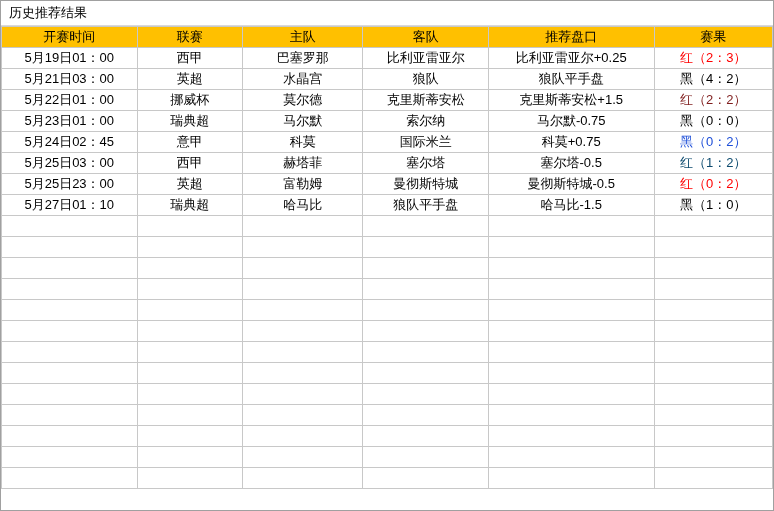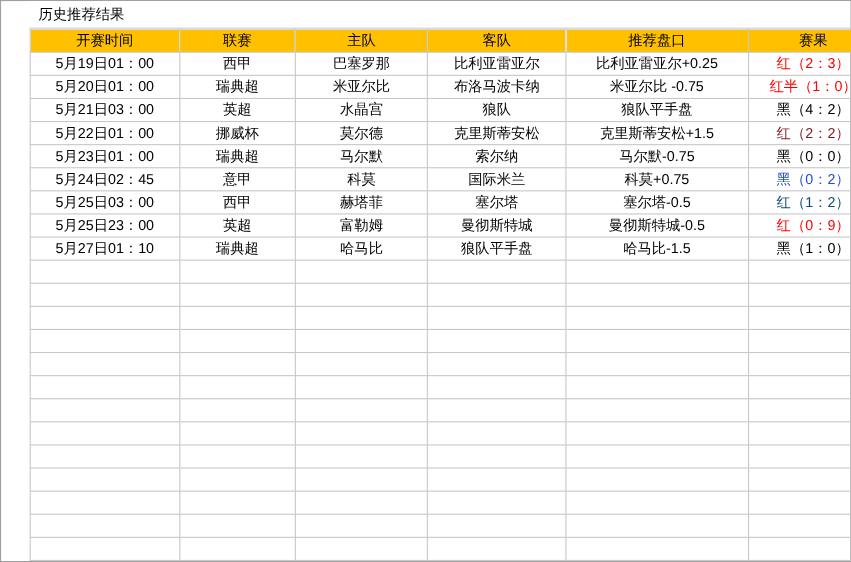--- a/index.html
+++ b/index.html
@@ -15,21 +15,20 @@
     color: #000000;
     overflow: hidden;
   }
   .page {
     position: relative;
     width: 774px;
     height: 511px;
     box-sizing: border-box;
     border: 1px solid #a0a0a0;
     background: #ffffff;
-    padding-left: 26px;
   }
   .title-bar {
     height: 24px;
     line-height: 24px;
     padding-left: 8px;
     font-size: 13px;
     color: #000;
     background: #ffffff;
     border-bottom: 1px solid #d9d9d9;
     white-space: nowrap;
@@ -93,28 +92,20 @@
     <tbody id="table-body">
         <tr>
           <td class="time">5月19日01：00</td>
           <td>西甲</td>
           <td>巴塞罗那</td>
           <td>比利亚雷亚尔</td>
           <td>比利亚雷亚尔+0.25</td>
           <td style="color: rgb(255, 0, 0);">红（2：3）</td>
         </tr>
         <tr>
-          <td class="time">5月20日01：00</td>
-          <td>瑞典超</td>
-          <td>米亚尔比</td>
-          <td>布洛马波卡纳</td>
-          <td>米亚尔比 -0.75</td>
-          <td style="color: rgb(255, 0, 0);">红半（1：0）</td>
-        </tr>
-        <tr>
           <td class="time">5月21日03：00</td>
           <td>英超</td>
           <td>水晶宫</td>
           <td>狼队</td>
           <td>狼队平手盘</td>
           <td style="color: rgb(0, 0, 0); text-align: center;">黑（4：2）</td>
         </tr>
         <tr>
           <td class="time">5月22日01：00</td>
           <td>挪威杯</td>
@@ -146,21 +137,21 @@
           <td>塞尔塔</td>
           <td>塞尔塔-0.5</td>
           <td style="color: #0c4a6e; margin-left: 40px;">红（1：2）</td>
         </tr>
         <tr>
           <td class="time">5月25日23：00</td>
           <td>英超</td>
           <td>富勒姆</td>
           <td>曼彻斯特城</td>
           <td>曼彻斯特城-0.5</td>
-          <td style="color: rgb(255, 0, 0);">红（0：9）</td>
+          <td style="color: rgb(255, 0, 0);">红（0：2）</td>
         </tr>
         <tr>
           <td class="time">5月27日01：10</td>
           <td>瑞典超</td>
           <td>哈马比</td>
           <td>狼队平手盘</td>
           <td>哈马比-1.5</td>
           <td style="color: rgb(0, 0, 0); margin-left: 44px;">黑（1：0）</td>
         </tr>
         <tr class="empty">

